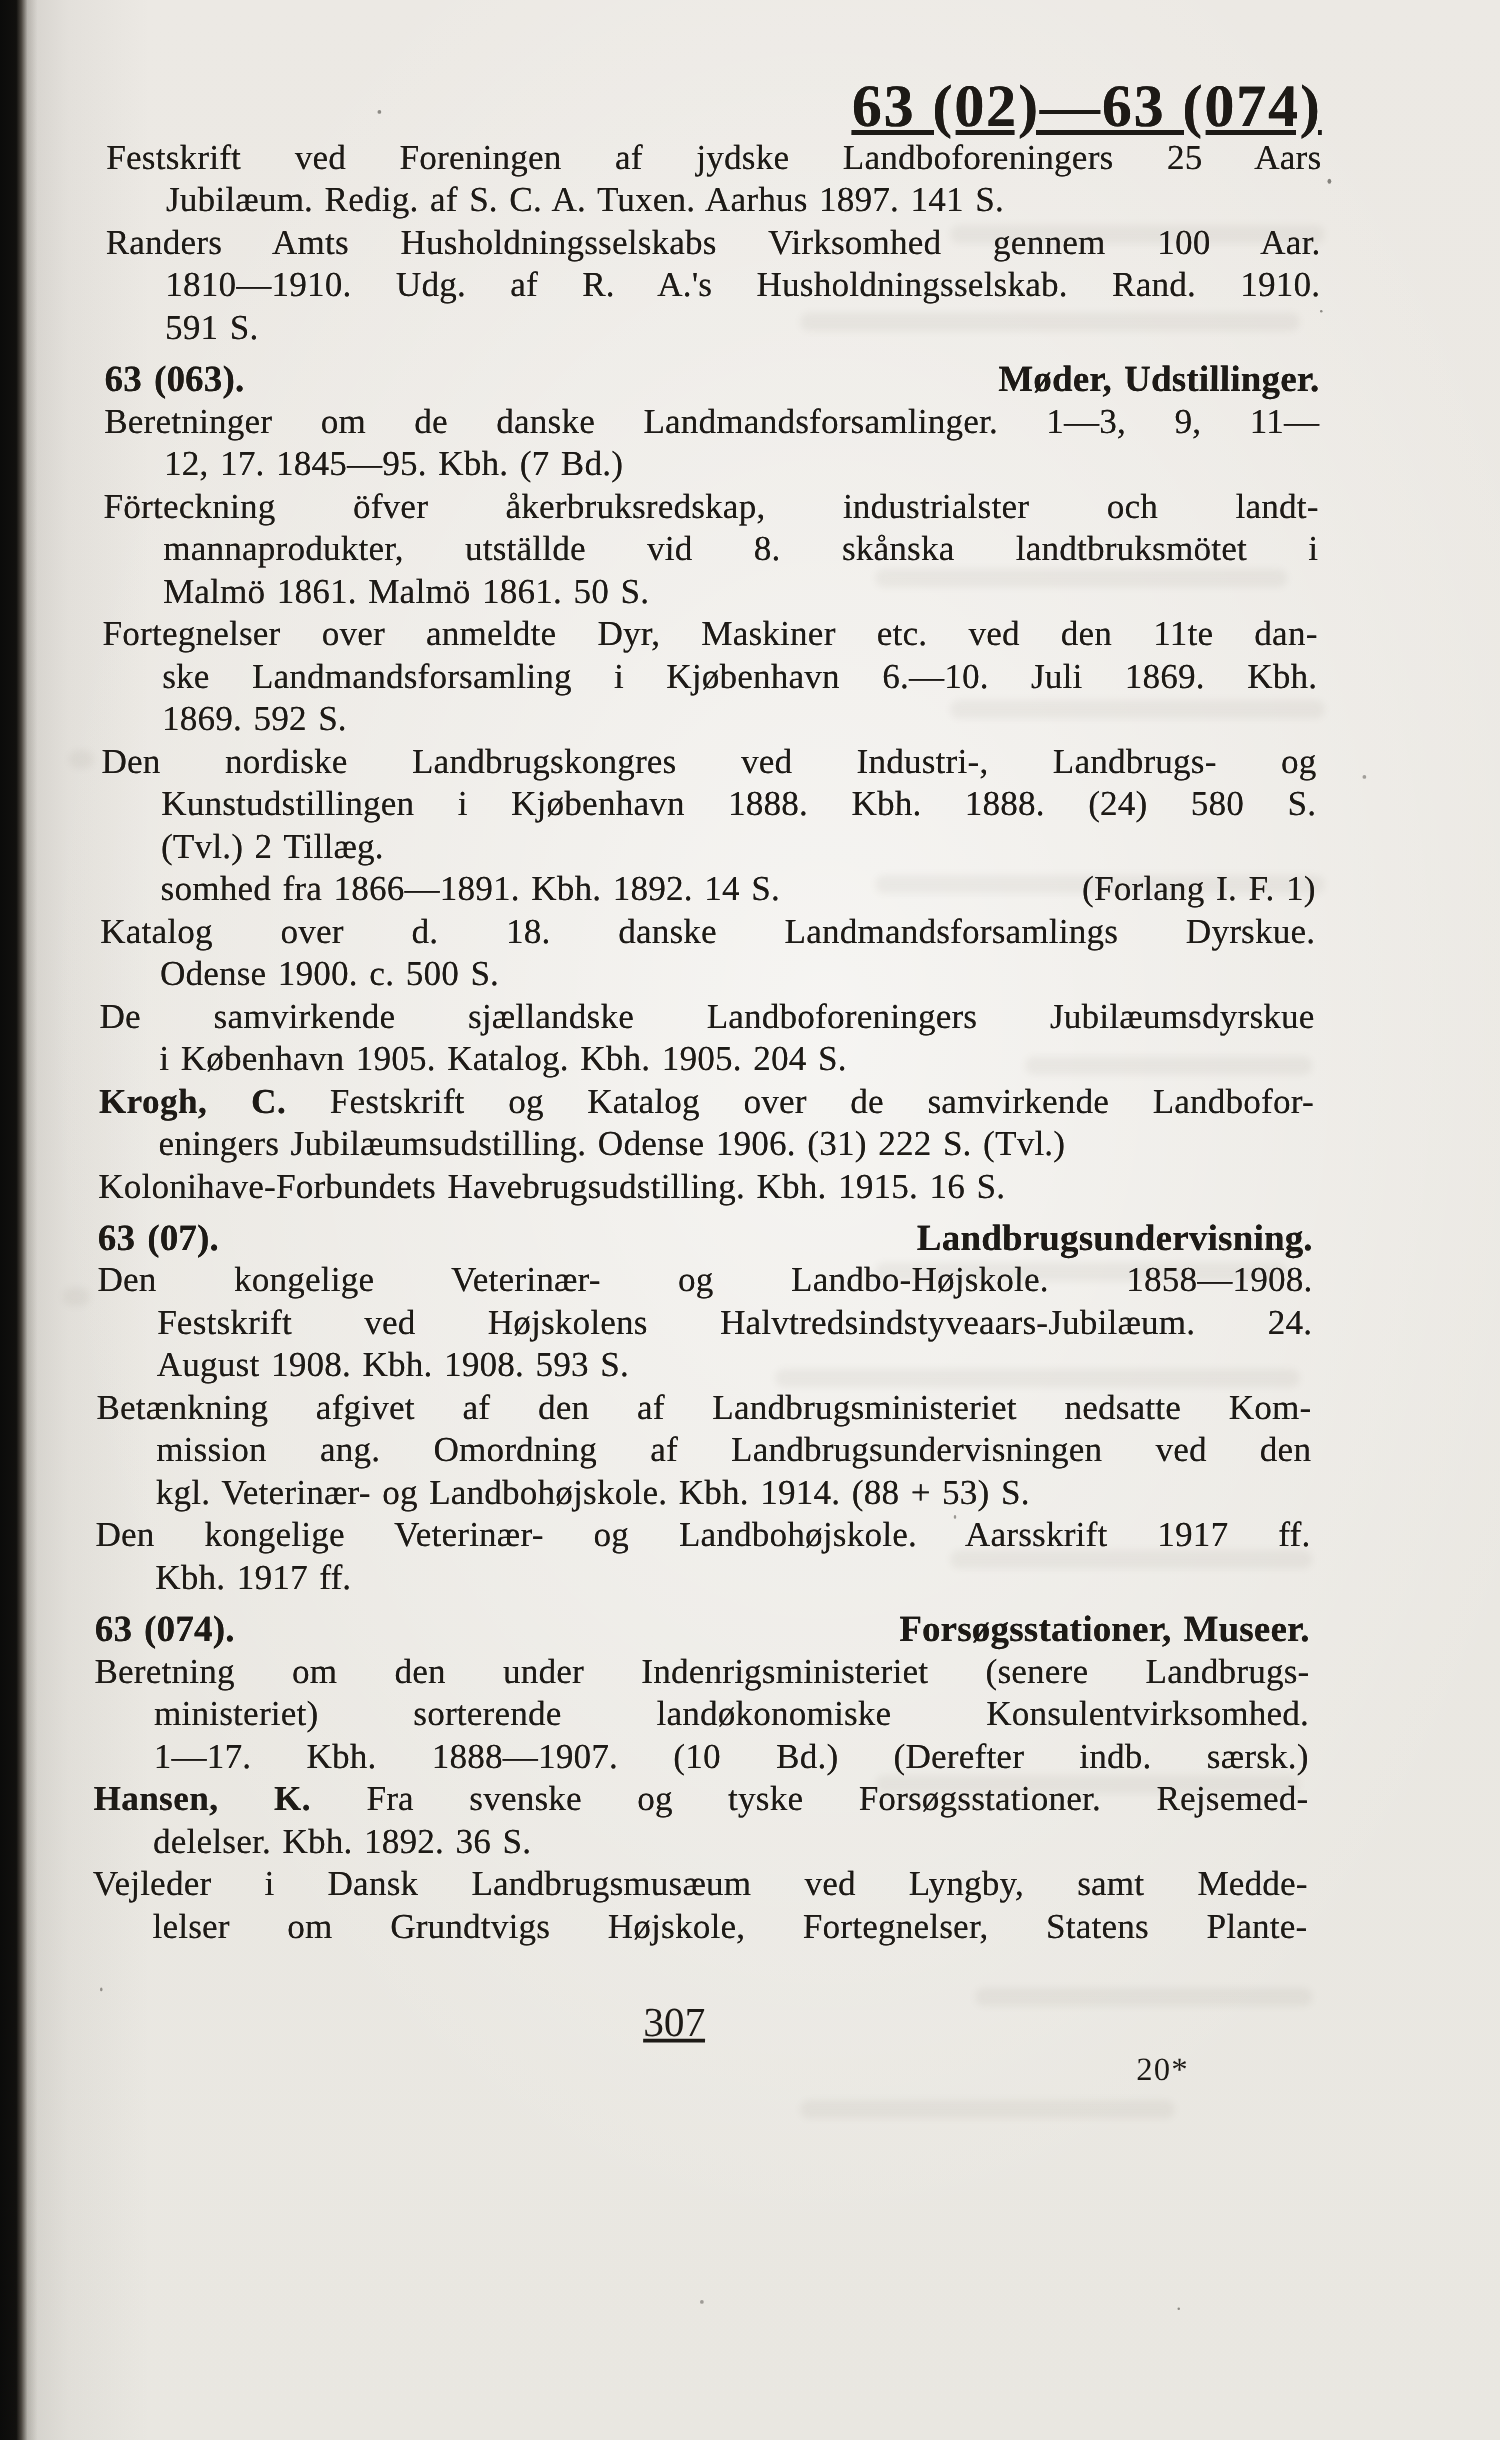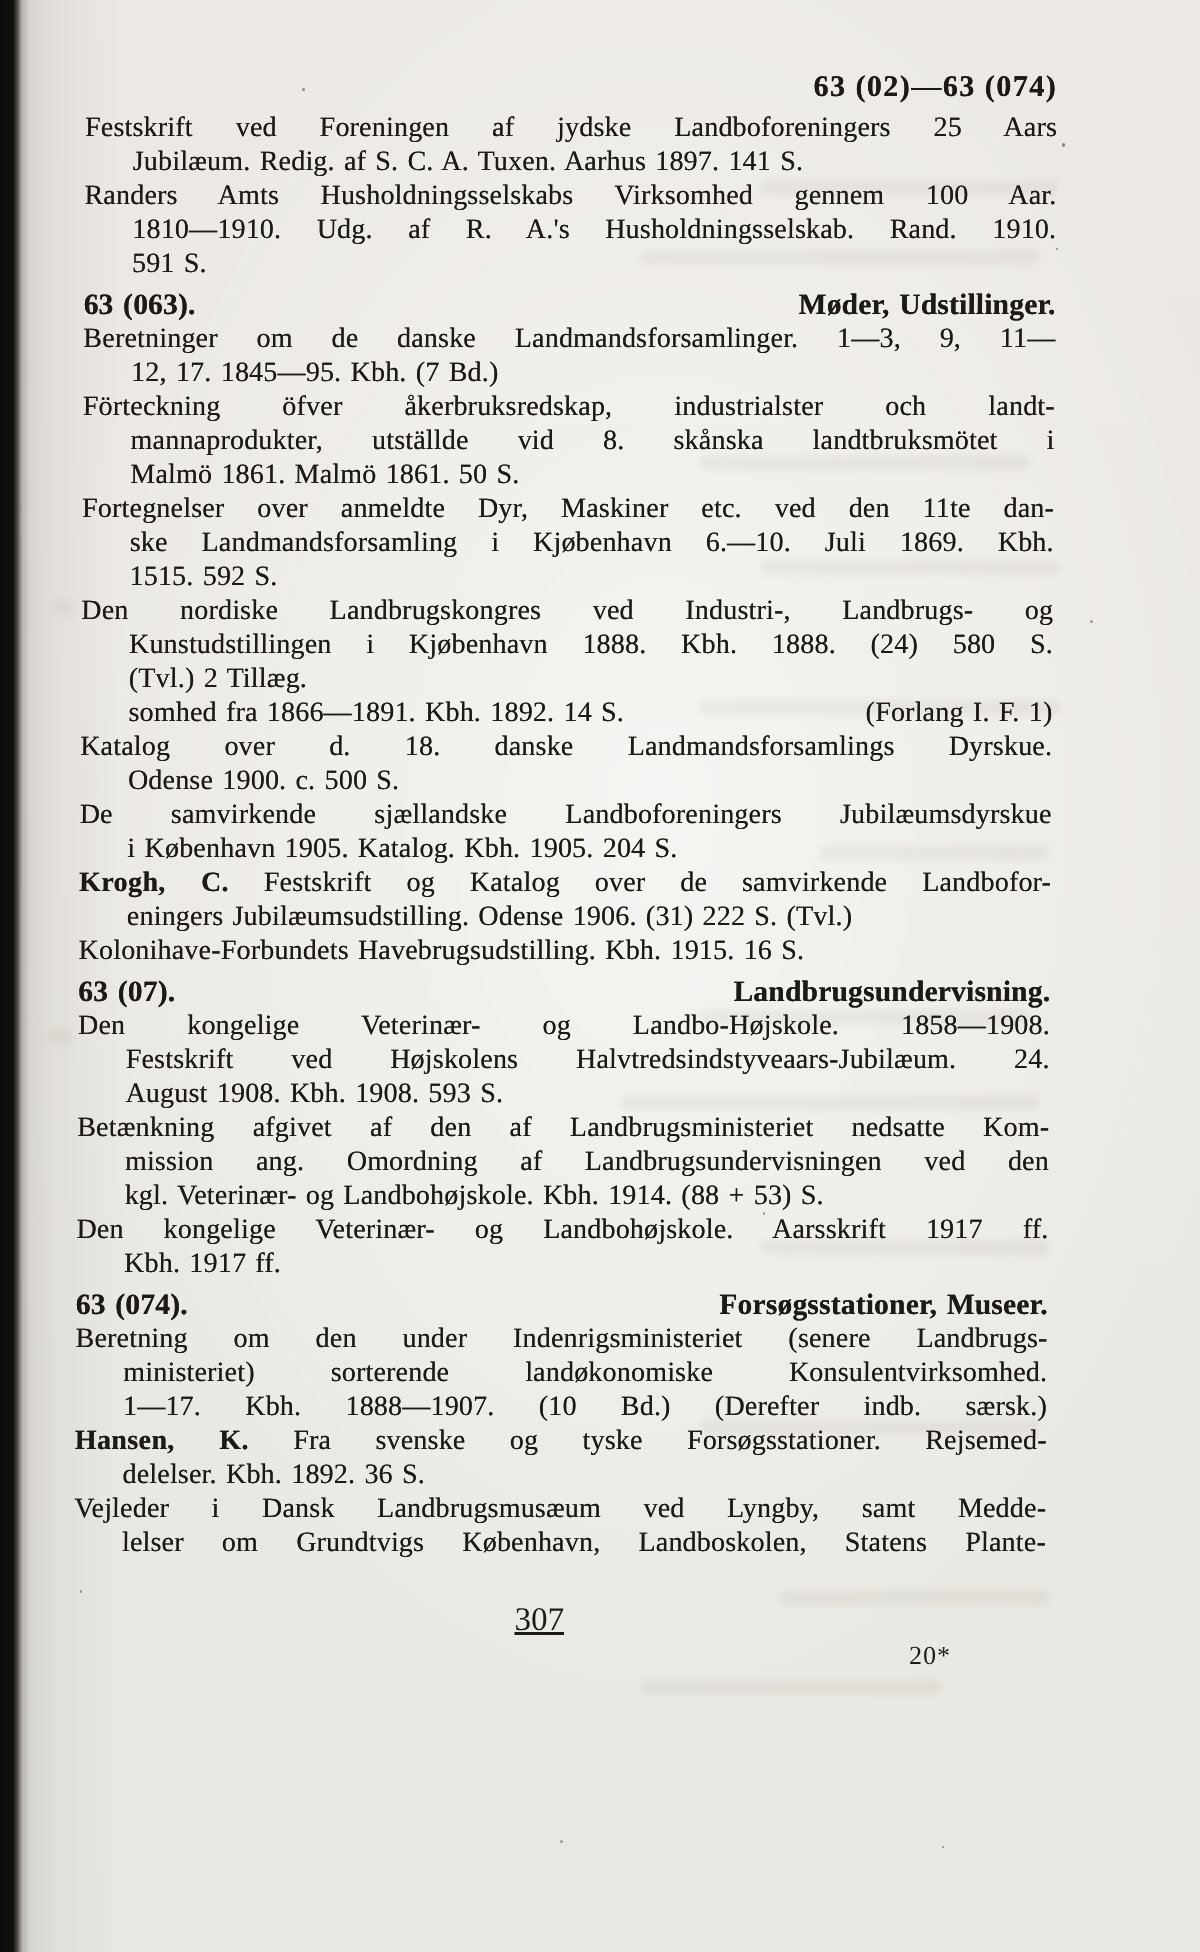--- a/index.html
+++ b/index.html
@@ -18,23 +18,24 @@
   }
   .gutter{
     position:absolute;left:0;top:0;bottom:0;width:30px;
     background:linear-gradient(90deg,#0b0b0a 0px,#11100e 13px,#4a453e 17px,rgba(90,85,75,.25) 22px,rgba(90,85,75,0) 30px);
   }
   .content{
     position:absolute;left:85px;top:64px;width:972px;
     transform:skewX(-0.45deg);transform-origin:0 76px;
   }
   .running-header{
-    font-weight:bold;font-size:30px;line-height:44px;
+    font-weight:bold;font-size:48px;line-height:44px;
     text-align:right;letter-spacing:1.5px;margin-bottom:2px;
     text-shadow:0 0 .5px #1d1a16;
+    text-decoration:underline;
   }
   .biblio{font-size:28px;line-height:34px;word-spacing:2px;letter-spacing:.2px;}
   .biblio .line{min-height:34px;text-shadow:0 0 .4px rgba(29,26,22,.85);}
   .biblio .ind{padding-left:48px;}
   .biblio .jst{text-align:justify;text-align-last:justify;}
   .biblio .split{display:flex;justify-content:space-between;}
   .sec-head{
     display:flex;justify-content:space-between;align-items:flex-end;
     font-weight:bold;font-size:29.5px;line-height:34px;margin-top:7px;
     text-shadow:0 0 .5px #1d1a16;
@@ -98,21 +99,21 @@
         <div class="line ind">12, 17.  1845—95.  Kbh.  (7 Bd.)</div>
       </div>
       <div class="entry">
         <div class="line jst">Förteckning öfver åkerbruksredskap, industrialster och landt-</div>
         <div class="line ind jst">mannaprodukter, utställde vid 8. skånska landtbruksmötet i</div>
         <div class="line ind">Malmö 1861.  Malmö 1861.  50 S.</div>
       </div>
       <div class="entry">
         <div class="line jst">Fortegnelser over anmeldte Dyr, Maskiner etc. ved den 11te dan-</div>
         <div class="line ind jst">ske Landmandsforsamling i Kjøbenhavn 6.—10. Juli 1869. Kbh.</div>
-        <div class="line ind">1515.  592 S.</div>
+        <div class="line ind">1869.  592 S.</div>
       </div>
       <div class="entry">
         <div class="line jst">Den nordiske Landbrugskongres ved Industri-, Landbrugs- og</div>
         <div class="line ind jst">Kunstudstillingen i Kjøbenhavn 1888.  Kbh. 1888.  (24) 580 S.</div>
         <div class="line ind">(Tvl.)  2 Tillæg.</div>
       </div>
       <div class="entry">
         <div class="line ind split">
           <span>somhed fra 1866—1891.  Kbh. 1892.  14 S.</span>
           <span>(Forlang I. F. 1)</span>
@@ -159,21 +160,21 @@
         <div class="line jst">Beretning om den under Indenrigsministeriet (senere Landbrugs-</div>
         <div class="line ind jst">ministeriet) sorterende landøkonomiske Konsulentvirksomhed.</div>
         <div class="line ind jst">1—17.  Kbh.  1888—1907.  (10 Bd.)  (Derefter indb. særsk.)</div>
       </div>
       <div class="entry">
         <div class="line jst"><b>Hansen, K.</b> Fra svenske og tyske Forsøgsstationer.  Rejsemed-</div>
         <div class="line ind">delelser.  Kbh. 1892.  36 S.</div>
       </div>
       <div class="entry">
         <div class="line jst">Vejleder i Dansk Landbrugsmusæum ved Lyngby, samt Medde-</div>
-        <div class="line ind jst">lelser om Grundtvigs København, Landboskolen, Statens Plante-</div>
+        <div class="line ind jst">lelser om Grundtvigs Højskole, Fortegnelser, Statens Plante-</div>
       </div>
     </div>
 
   <div class="footer">
     <span class="pageno">307</span>
     <span class="sig">20*</span>
   </div>
 </div>
 
 </body></html>

